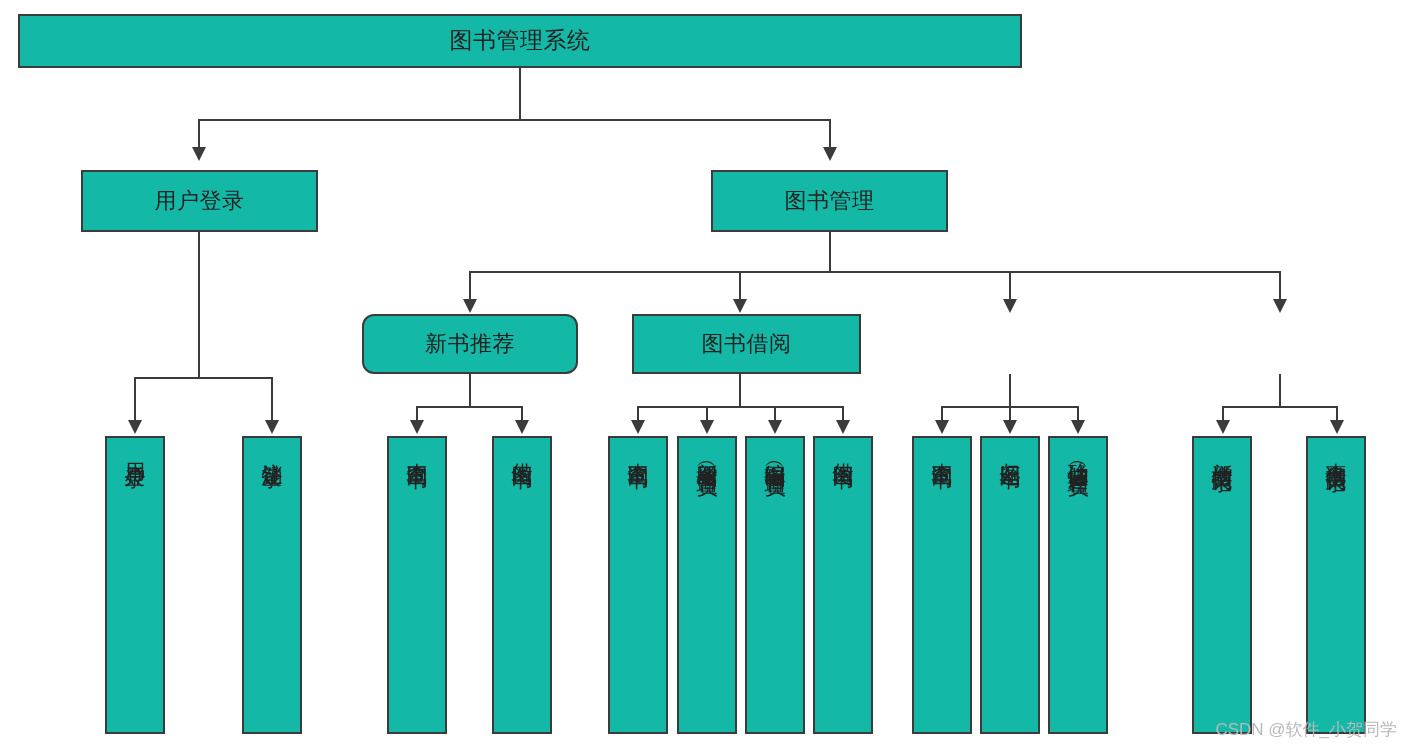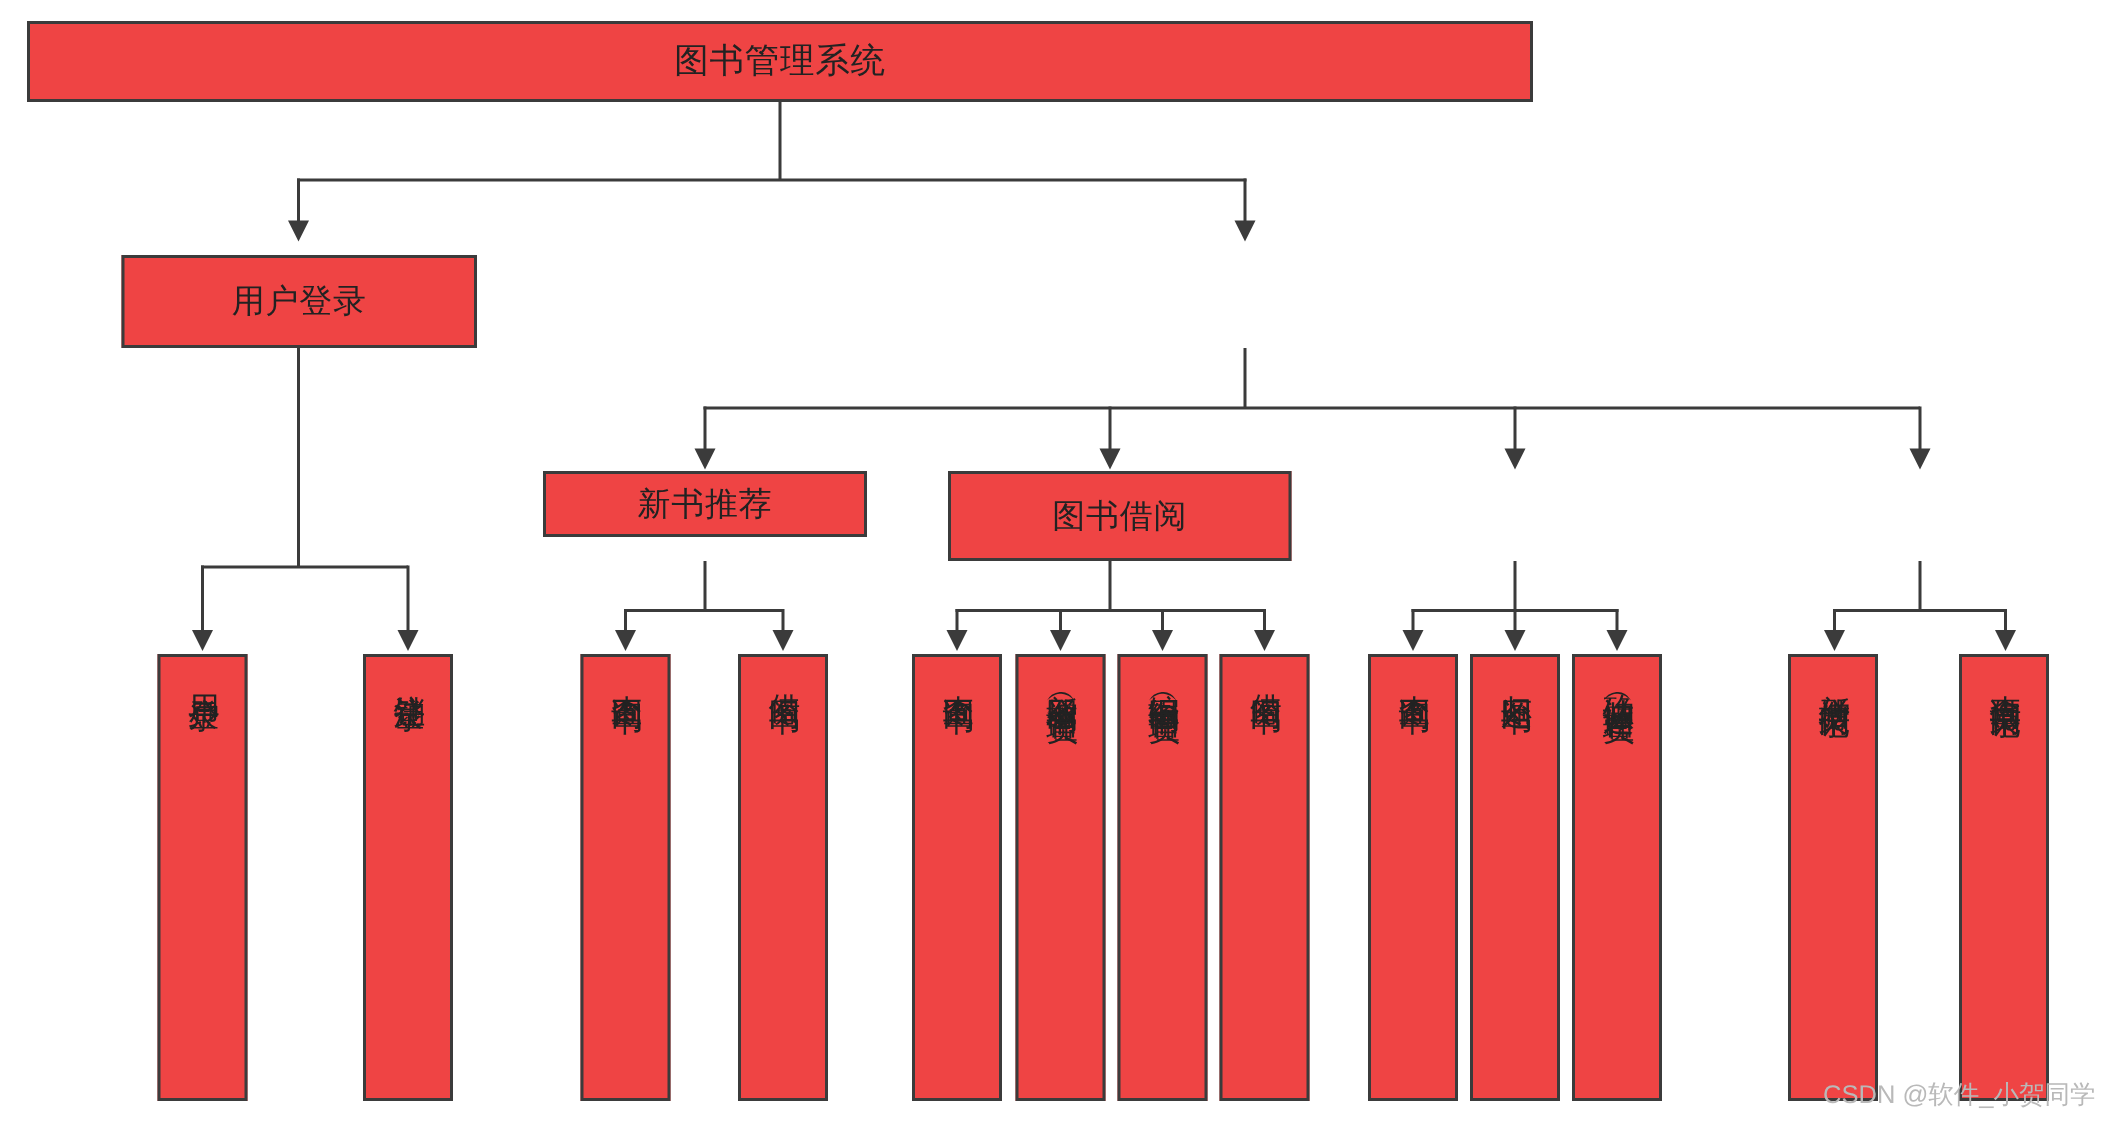--- a/index.html
+++ b/index.html
@@ -15,21 +15,21 @@
     width: 1405px;
     height: 747px;
     background: #ffffff;
     overflow: hidden;
   }
   
   .node {
     position: absolute;
     box-sizing: border-box;
     border: 2px solid #3b3b3b;
-    background: #ef4444;
+    background: #14b8a6;
     display: flex;
     align-items: center;
     justify-content: center;
     color: #222222;
     line-height: 1.12;
     z-index: 3;
   }
   .node .lbl {
     display: block;
     text-align: center;
@@ -98,41 +98,44 @@
 
   <div class="hline" style="left:198px; top:119px; width:633px; height:2px;"></div>
 
   <div class="vline" style="left:198px; top:119px; width:2px; height:30px;"></div>
   <div class="arrow" style="left:192px; top:147px;"></div>
   <div class="vline" style="left:829px; top:119px; width:2px; height:30px;"></div>
   <div class="arrow" style="left:823px; top:147px;"></div>
 
   <div class="node h" style="left:81px; top:170px; width:237px; height:62px;">
     <span class="lbl">用户登录</span>
+  </div>
+  <div class="node h" style="left:711px; top:170px; width:237px; height:62px;">
+    <span class="lbl">图书管理</span>
   </div>
 
   <div class="vline" style="left:198px; top:232px; width:2px; height:146px;"></div>
   <div class="hline" style="left:134px; top:377px; width:138px; height:2px;"></div>
   <div class="vline" style="left:134px; top:377px; width:2px; height:45px;"></div>
   <div class="arrow" style="left:128px; top:420px;"></div>
   <div class="vline" style="left:271px; top:377px; width:2px; height:45px;"></div>
   <div class="arrow" style="left:265px; top:420px;"></div>
 
   <div class="vline" style="left:829px; top:232px; width:2px; height:40px;"></div>
   <div class="hline" style="left:469px; top:271px; width:811px; height:2px;"></div>
   <div class="vline" style="left:469px; top:271px; width:2px; height:30px;"></div>
   <div class="arrow" style="left:463px; top:299px;"></div>
   <div class="vline" style="left:739px; top:271px; width:2px; height:30px;"></div>
   <div class="arrow" style="left:733px; top:299px;"></div>
   <div class="vline" style="left:1009px; top:271px; width:2px; height:30px;"></div>
   <div class="arrow" style="left:1003px; top:299px;"></div>
   <div class="vline" style="left:1279px; top:271px; width:2px; height:30px;"></div>
   <div class="arrow" style="left:1273px; top:299px;"></div>
 
-  <div class="node h" style="left:362px; top:314px; width:216px; height:44px;">
+  <div class="node h" style="left:362px; top:314px; width:216px; height:60px;border-radius:12px;">
     <span class="lbl">新书推荐</span>
   </div>
   <div class="node h" style="left:632px; top:314px; width:229px; height:60px;">
     <span class="lbl">图书借阅</span>
   </div>
 
   <div class="vline" style="left:469px; top:374px; width:2px; height:33px;"></div>
   <div class="hline" style="left:416px; top:406px; width:106px; height:2px;"></div>
   <div class="vline" style="left:416px; top:406px; width:2px; height:16px;"></div>
   <div class="arrow" style="left:410px; top:420px;"></div>

